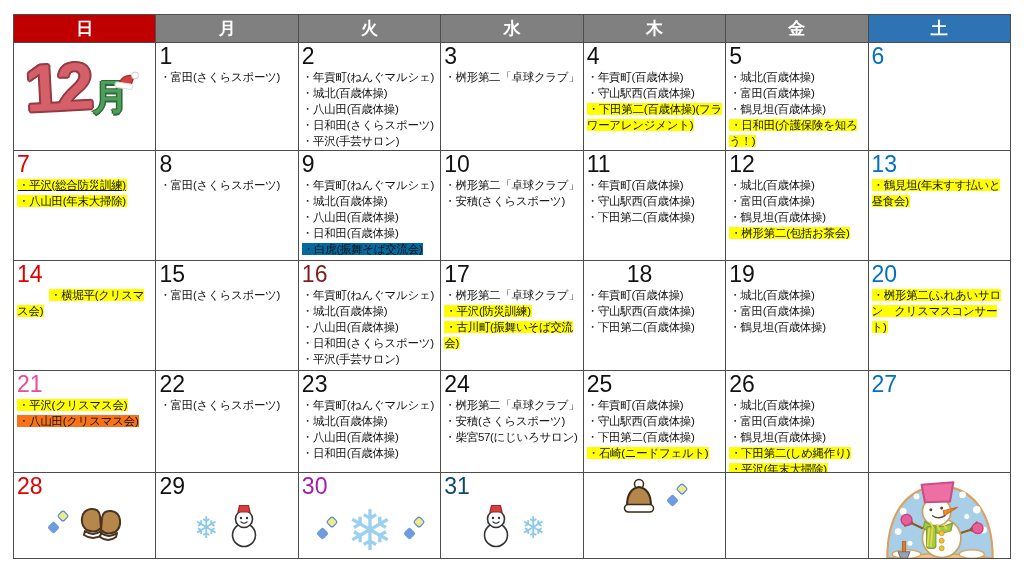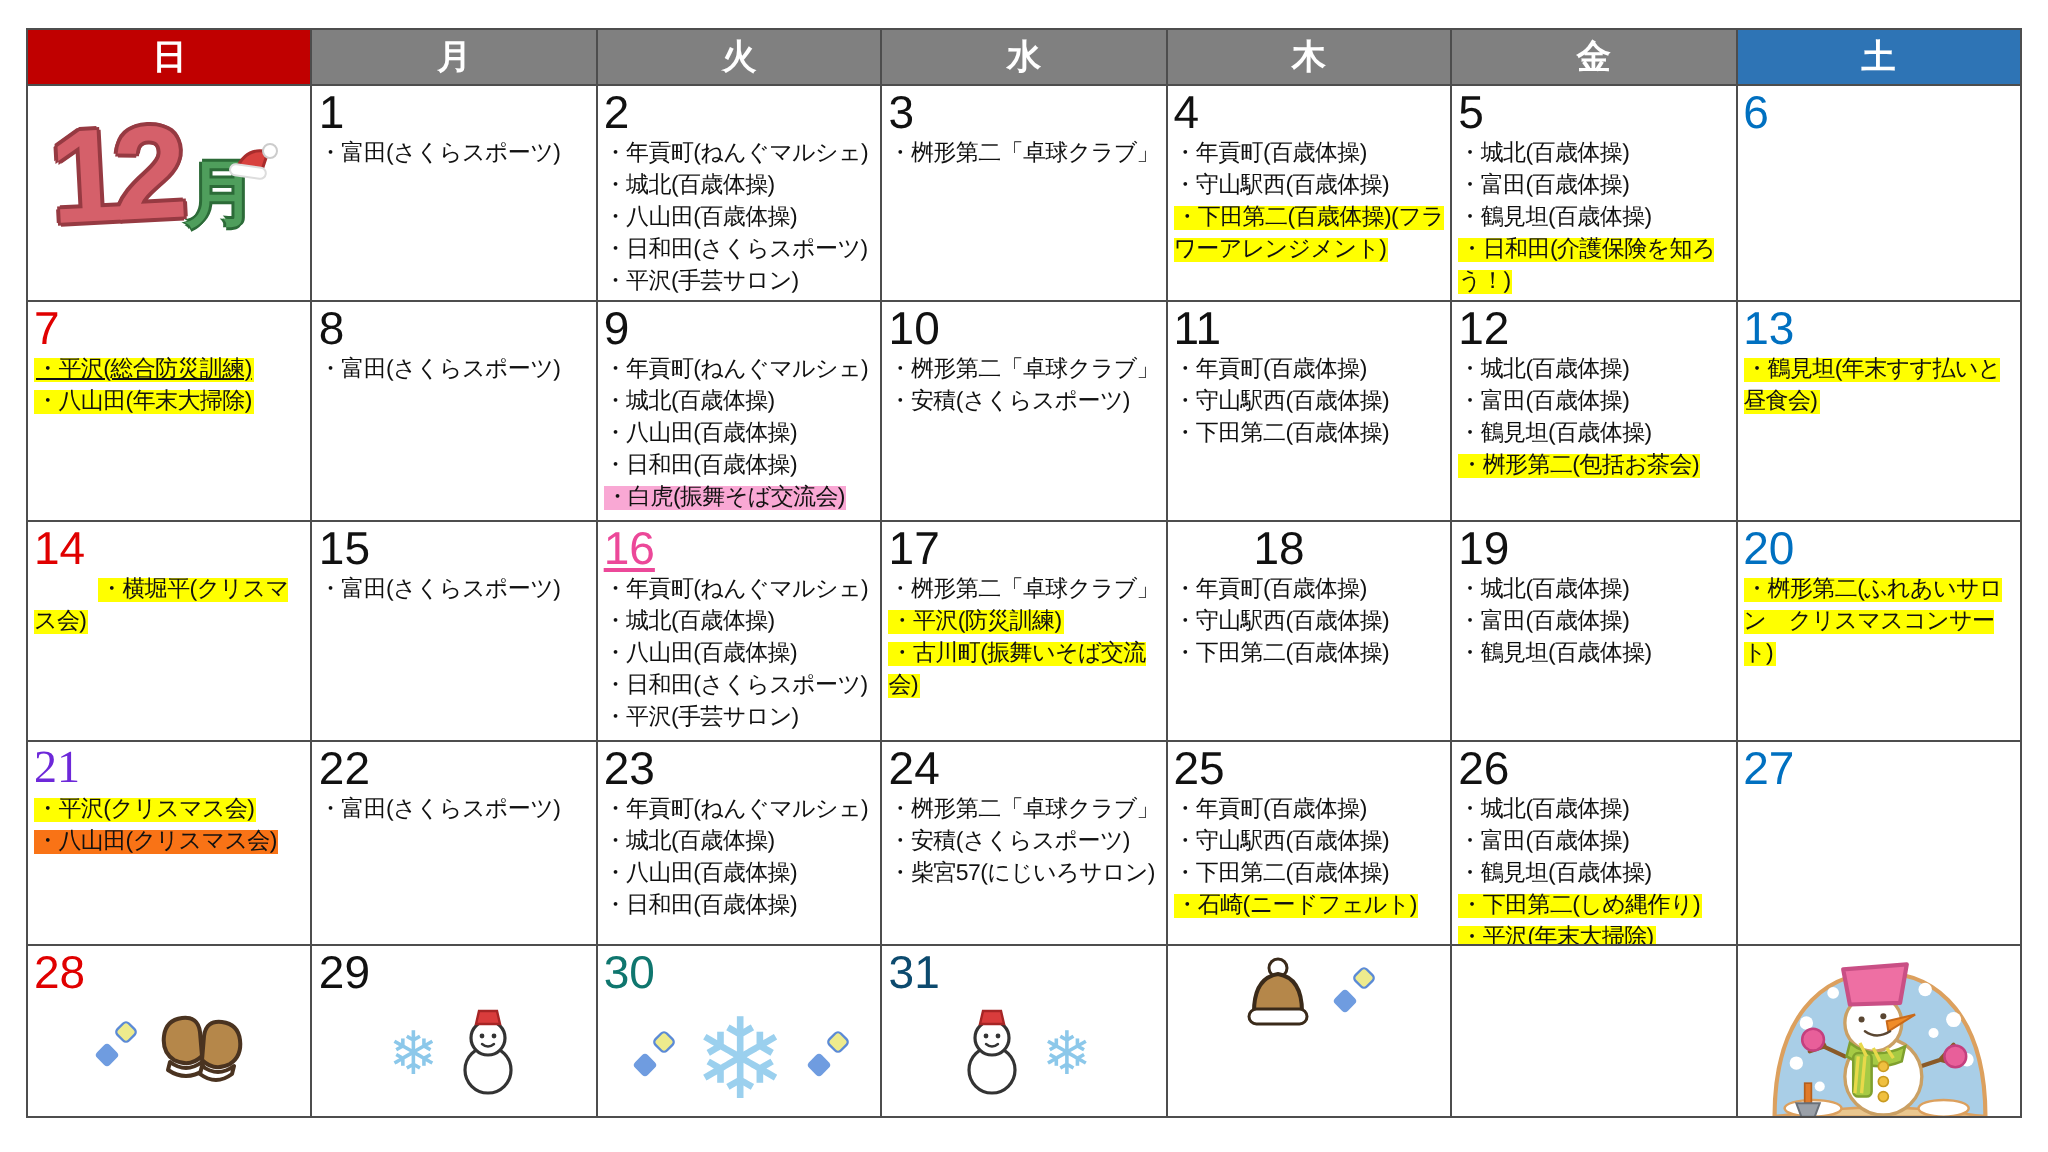--- a/index.html
+++ b/index.html
@@ -122,21 +122,21 @@
       <div class="cell">
         <span class="daynum" style="color: rgb(17, 17, 17);">8</span>
         <div class="evt"><span>・富田(さくらスポーツ)</span></div>
       </div>
       <div class="cell">
         <span class="daynum" style="color: rgb(17, 17, 17);">9</span>
         <div class="evt"><span>・年貢町(ねんぐマルシェ)</span></div>
         <div class="evt"><span>・城北(百歳体操)</span></div>
         <div class="evt"><span>・八山田(百歳体操)</span></div>
         <div class="evt"><span>・日和田(百歳体操)</span></div>
-        <div class="evt"><span class="hl" style="background: #f9a8d4;">・白虎(振舞そば交流会)</span></div>
+        <div class="evt"><span class="hl" style="background: #0369a1;">・白虎(振舞そば交流会)</span></div>
       </div>
       <div class="cell">
         <span class="daynum" style="color: rgb(17, 17, 17);">10</span>
         <div class="evt"><span>・桝形第二「卓球クラブ」</span></div>
         <div class="evt"><span>・安積(さくらスポーツ)</span></div>
       </div>
       <div class="cell">
         <span class="daynum" style="color: rgb(17, 17, 17);">11</span>
         <div class="evt"><span>・年貢町(百歳体操)</span></div>
         <div class="evt"><span>・守山駅西(百歳体操)</span></div>
@@ -155,21 +155,21 @@
       </div>
       <div class="cell">
         <span class="daynum" style="color: rgb(224, 0, 0);">14</span>
         <div class="evt"><span class="hl" style="background: rgb(255, 255, 0); margin-left: 32px;">・横堀平(クリスマス会)</span></div>
       </div>
       <div class="cell">
         <span class="daynum" style="color: rgb(17, 17, 17);">15</span>
         <div class="evt"><span>・富田(さくらスポーツ)</span></div>
       </div>
       <div class="cell">
-        <span class="daynum" style="color: #ec4899; text-decoration: underline;">16</span>
+        <span class="daynum" style="color: #7f1d1d;">16</span>
         <div class="evt"><span>・年貢町(ねんぐマルシェ)</span></div>
         <div class="evt"><span>・城北(百歳体操)</span></div>
         <div class="evt"><span>・八山田(百歳体操)</span></div>
         <div class="evt"><span>・日和田(さくらスポーツ)</span></div>
         <div class="evt"><span>・平沢(手芸サロン)</span></div>
       </div>
       <div class="cell">
         <span class="daynum" style="color: rgb(17, 17, 17);">17</span>
         <div class="evt"><span>・桝形第二「卓球クラブ」</span></div>
         <div class="evt"><span class="hl" style="background: rgb(255, 255, 0);">・平沢(防災訓練)</span></div>
@@ -185,21 +185,21 @@
         <span class="daynum" style="color: rgb(17, 17, 17);">19</span>
         <div class="evt"><span>・城北(百歳体操)</span></div>
         <div class="evt"><span>・富田(百歳体操)</span></div>
         <div class="evt"><span>・鶴見坦(百歳体操)</span></div>
       </div>
       <div class="cell">
         <span class="daynum" style="color: rgb(0, 112, 192);">20</span>
         <div class="evt"><span class="hl" style="background: rgb(255, 255, 0);">・桝形第二(ふれあいサロン　クリスマスコンサート)</span></div>
       </div>
       <div class="cell">
-        <span class="daynum" style="color: #6d28d9; font-family: Liberation Serif, serif;">21</span>
+        <span class="daynum" style="color: #ec4899;">21</span>
         <div class="evt"><span class="hl" style="background: rgb(255, 255, 0);">・平沢(クリスマス会)</span></div>
         <div class="evt"><span class="hl" style="background: #f97316;">・八山田(クリスマス会)</span></div>
       </div>
       <div class="cell">
         <span class="daynum" style="color: rgb(17, 17, 17);">22</span>
         <div class="evt"><span>・富田(さくらスポーツ)</span></div>
       </div>
       <div class="cell">
         <span class="daynum" style="color: rgb(17, 17, 17);">23</span>
         <div class="evt"><span>・年貢町(ねんぐマルシェ)</span></div>
@@ -256,21 +256,21 @@
               <circle cx="17" cy="32" r="11.5" fill="#fff" stroke="#333" stroke-width="1.6"></circle>
               <circle cx="17" cy="16" r="8.5" fill="#fff" stroke="#333" stroke-width="1.6"></circle>
               <path d="M11 9 L23 9 L21.5 2.5 L12.5 2.5 Z" fill="#d93c3c" stroke="#a62525" stroke-width="1.2"></path>
               <circle cx="14" cy="15" r="1.2" fill="#333"></circle>
               <circle cx="20" cy="15" r="1.2" fill="#333"></circle>
               <path d="M14 19 Q17 21.5 20 19" stroke="#333" stroke-width="1.2" fill="none" stroke-linecap="round"></path>
             </svg></span>
         </div>
       </div>
       <div class="cell">
-        <span class="daynum" style="color: #0f766e;">30</span>
+        <span class="daynum" style="color: #a21caf;">30</span>
         <div class="deco-row">
           <span><svg width="24" height="28" viewBox="0 0 24 28">
               <rect x="3" y="14" width="9" height="9" rx="2" transform="rotate(45 7.5 18.5)" fill="#6f9ce0"></rect>
               <rect x="13" y="3" width="8" height="8" rx="2" transform="rotate(45 17 7)" fill="#eeeb8d" stroke="#5b8ad6" stroke-width="1.2"></rect>
             </svg></span>
           <span><span class="flake big">❄</span></span>
           <span><svg width="24" height="28" viewBox="0 0 24 28">
               <rect x="3" y="14" width="9" height="9" rx="2" transform="rotate(45 7.5 18.5)" fill="#6f9ce0"></rect>
               <rect x="13" y="3" width="8" height="8" rx="2" transform="rotate(45 17 7)" fill="#eeeb8d" stroke="#5b8ad6" stroke-width="1.2"></rect>
             </svg></span>

